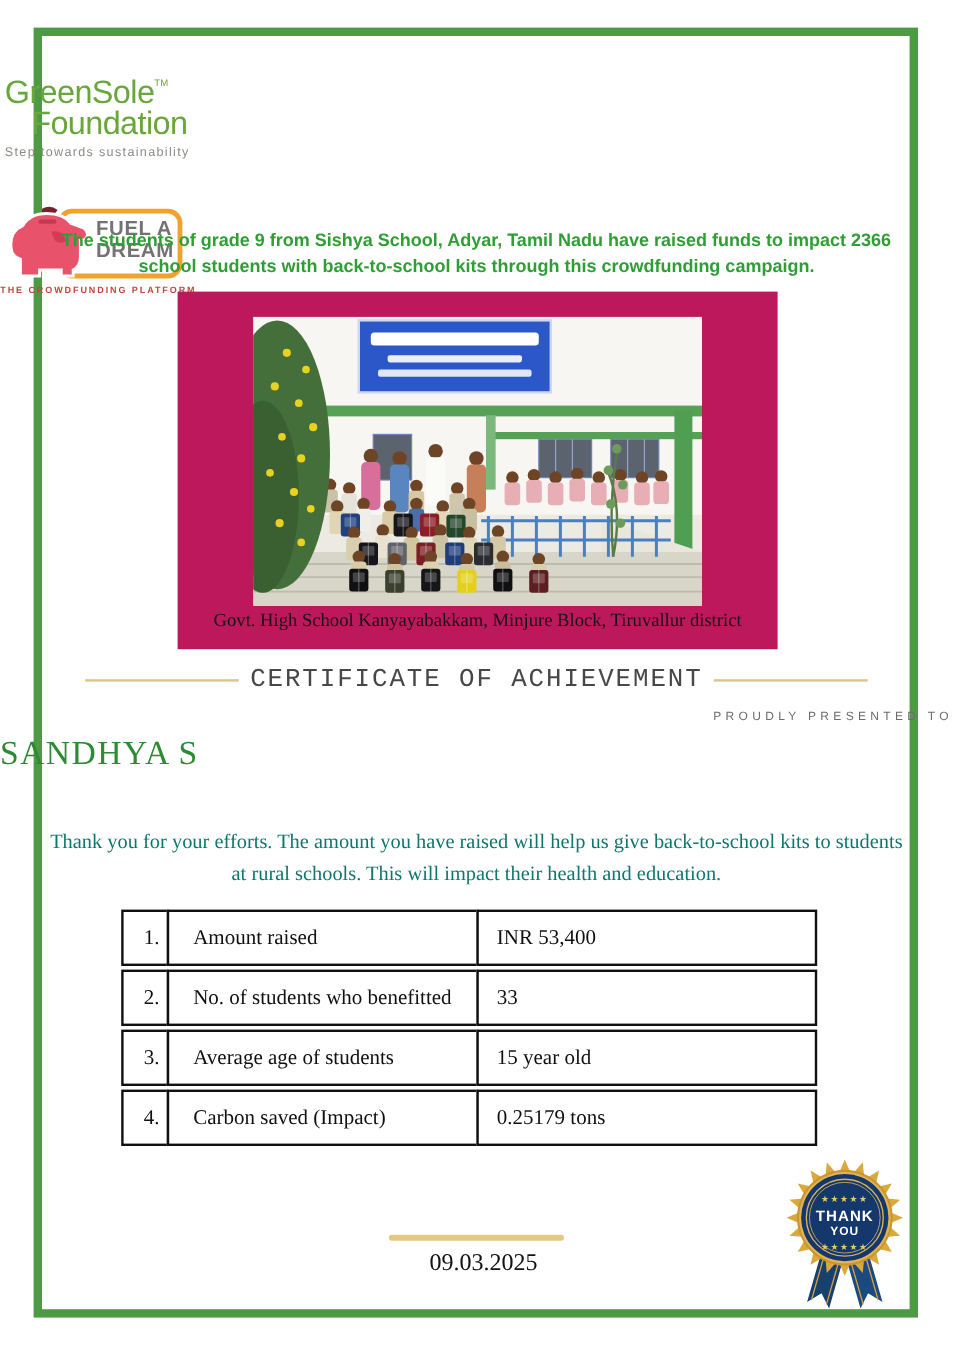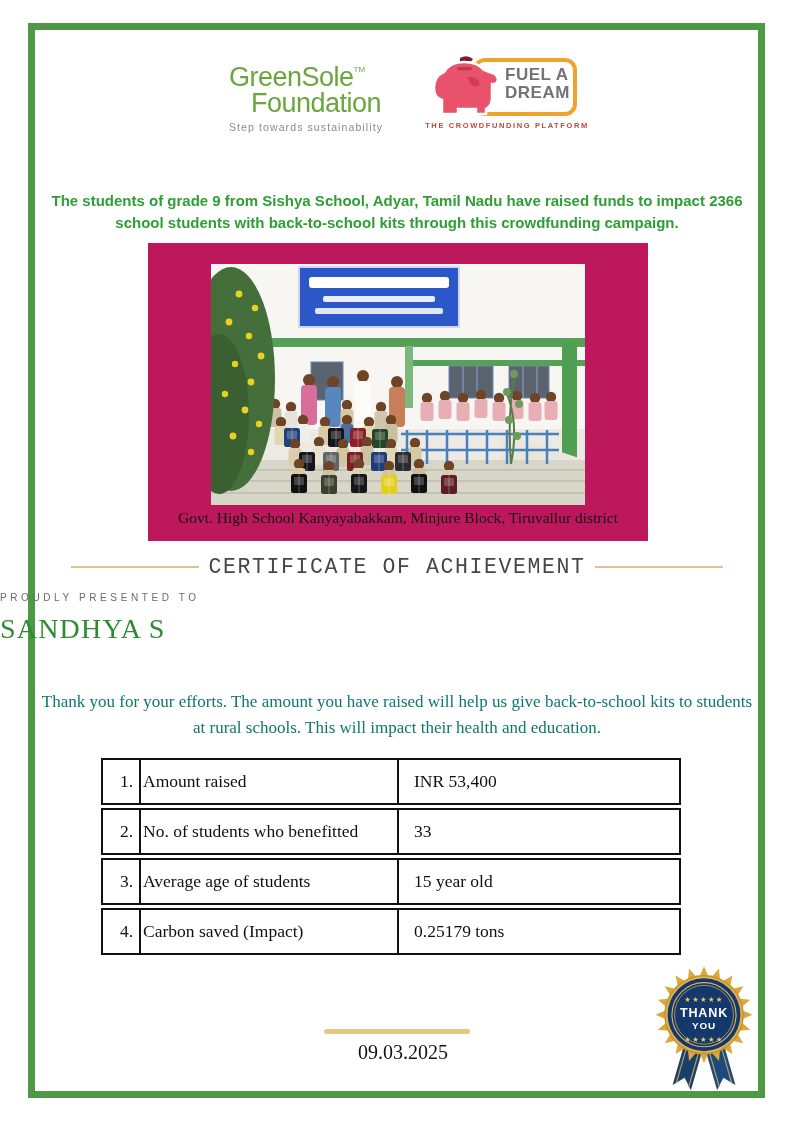--- a/index.html
+++ b/index.html
@@ -2,22 +2,22 @@
 <html><head>
 <meta charset="utf-8">
 <style>
   html,body{margin:0;padding:0;background:#fff;}
   .page{position:relative;width:794px;height:1123px;background:#ffffff;overflow:hidden;
         font-family:"Liberation Serif","DejaVu Serif",serif;}
   .frame{position:absolute;left:28px;top:23px;width:737px;height:1075px;
          border:7px solid #4e9a44;box-sizing:border-box;}
 
   
-  .logos{position:absolute;top:57px;left:16px;right:0;display:flex;justify-content:center;
-         align-items:flex-start;gap:40px;}
+  .logos{position:absolute;top:57px;left:4px;right:0;display:flex;justify-content:center;
+         align-items:flex-start;gap:40px;flex-direction:column;}
   .gs{width:160px;font-family:"Liberation Sans","DejaVu Sans",sans-serif;color:#69a73d;}
   .gs-l1{font-size:27px;line-height:26px;letter-spacing:-0.5px;}
   .gs-l1 sup{font-size:8px;vertical-align:14px;letter-spacing:0;}
   .gs-l2{font-size:27px;line-height:27px;letter-spacing:-0.5px;margin-left:22px;}
   .gs-tag{margin-top:4px;font-size:10.5px;letter-spacing:1.1px;color:#8a8d86;}
 
   .fad{position:relative;width:152px;height:80px;font-family:"Liberation Sans","DejaVu Sans",sans-serif;}
   .fad-box{position:absolute;left:44px;top:1px;width:104px;height:58px;box-sizing:border-box;
            border:4px solid #efa32d;border-radius:12px;}
   .fad-name{position:absolute;left:76px;top:9px;font-weight:bold;font-size:17px;line-height:18px;
@@ -34,35 +34,35 @@
   
   .photo-card{position:absolute;left:148px;top:243px;width:500px;height:298px;background:#be185d;}
   .photo{position:absolute;left:63px;top:21px;width:374px;height:241px;display:block;}
   .caption{position:absolute;left:0;right:0;top:266px;text-align:center;font-size:15.5px;color:#151515;}
 
   
   .title-row{position:absolute;top:555px;left:0;right:0;display:flex;align-items:center;
              justify-content:center;gap:9px;font-family:Liberation Mono, monospace;}
   .rule{width:128px;height:2px;background:#dcc48a;}
   .cert-title{margin:0;font-weight:500;font-size:21.5px;letter-spacing:1.6px;color:#474747;}
-  .presented{position:absolute;top:592px;left:0;right:0;text-align:left;
+  .presented{position:absolute;top:592px;left:16px;right:0;text-align:right;
              font-family:"Liberation Sans","DejaVu Sans",sans-serif;font-size:10px;
              letter-spacing:3.6px;color:#6b6b6b;}
   .recipient{position:absolute;top:613px;left:0;right:0;margin:0;text-align:left;
              font-weight:500;font-size:28px;letter-spacing:1.2px;color:#2e8b33;}
   .message{position:absolute;top:672px;left:36px;right:36px;text-align:center;
            font-size:17px;line-height:1.55;color:#0f766e;}
 
   
   .stats{position:absolute;left:101px;top:758px;width:580px;}
   .srow{display:flex;height:47px;margin-bottom:3px;}
   .cell{border:2px solid #101010;box-sizing:border-box;display:flex;align-items:center;
         font-size:17.5px;color:#101010;background:#fff;}
   .c-num{width:40px;justify-content:flex-end;padding-right:6px;}
-  .c-label{width:260px;margin-left:-2px;padding-left:2px;}
+  .c-label{width:260px;margin-left:-2px;padding-left:20px;}
   .c-value{flex:1;margin-left:-2px;padding-left:15px;}
 
   
   .date-line{position:absolute;top:1029px;left:324px;width:146px;height:5px;border-radius:3px;
              background:#e2c883;}
   .date{position:absolute;top:1041px;left:0;right:0;text-align:center;font-size:20px;color:#111;margin-left:12px;}
   .badge{position:absolute;left:652px;top:961px;width:104px;height:130px;}
   .badge text{font-family:"Liberation Sans","DejaVu Sans",sans-serif;}
 </style>
 </head>

